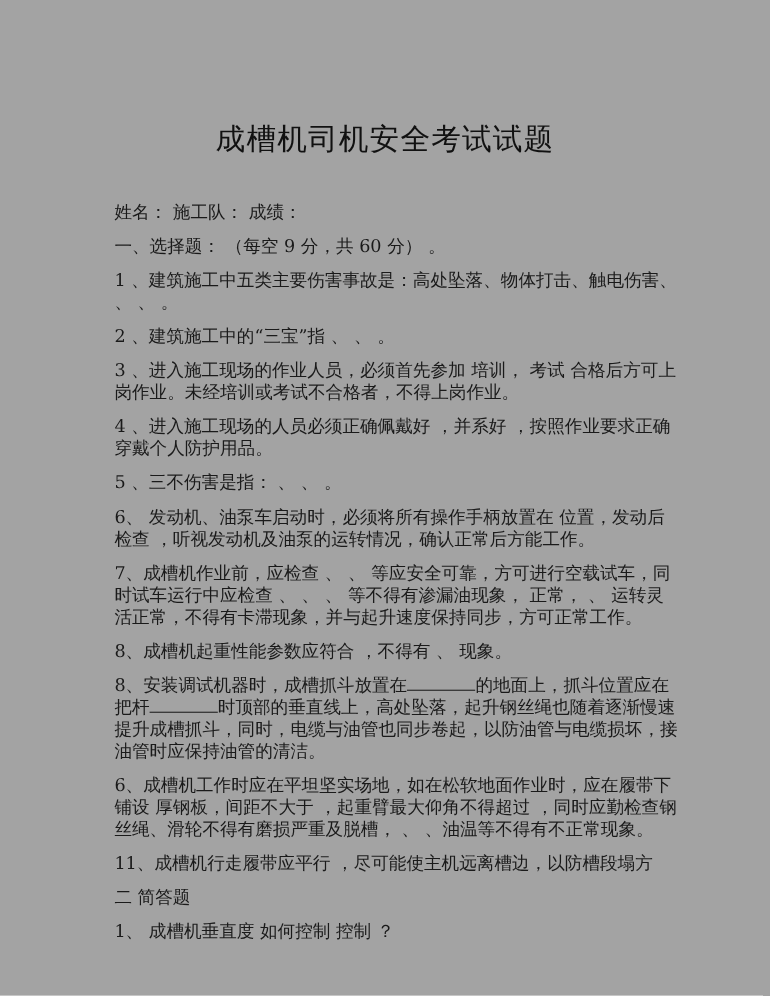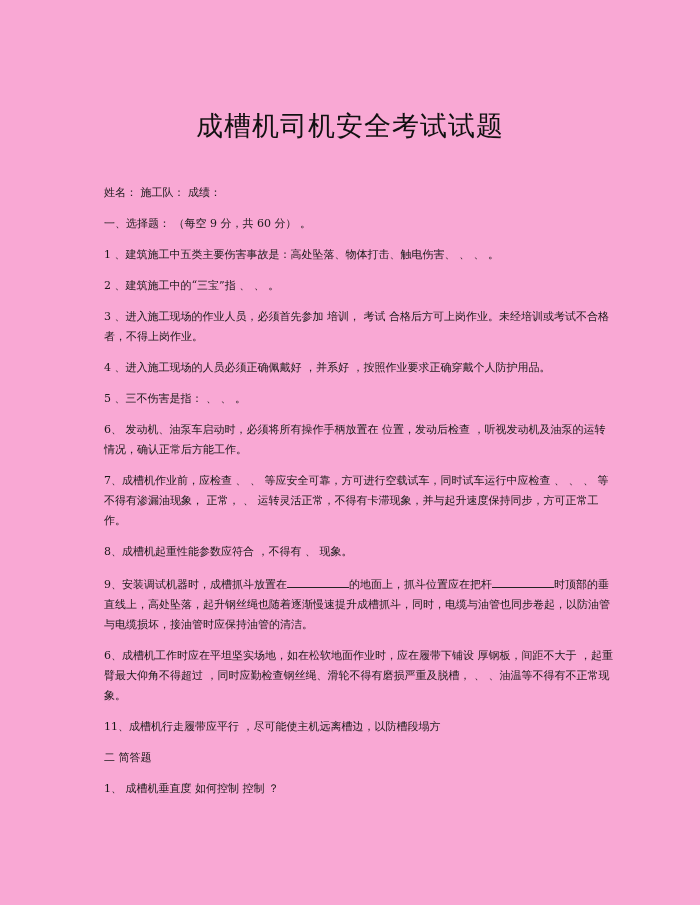--- a/index.html
+++ b/index.html
@@ -13,39 +13,39 @@
       position: relative;
       overflow: hidden;
       font-family: "DejaVu Serif", "Liberation Serif", serif;
       color: #1a1a1a;
     }
     .page {
       position: absolute;
       left: 0; top: 0;
       width: 700px;
       height: 905px;
-      background: #f9a8d4;
+      background: #a3a3a3;
     }
     .title {
       position: absolute;
       left: 0;
       width: 700px;
       top: 108px;
       text-align: center;
       font-family: "DejaVu Sans", "Liberation Sans", sans-serif;
       font-size: 27px;
       letter-spacing: 1px;
       color: #111;
     }
     .body {
       position: absolute;
       left: 104px;
       top: 183px;
       width: 512px;
-      font-size: 11px;
+      font-size: 16px;
       line-height: 20px;
     }
     .para {
       margin: 0 0 11px 0;
       text-align: left;
       word-break: break-all;
     }
     .blank {
       display: inline-block;
       width: 62px;
@@ -65,20 +65,20 @@
     <p class="para">一、选择题：  （每空 9 分，共 60 分）  。</p>
 
     <p class="para">1 、建筑施工中五类主要伤害事故是：高处坠落、物体打击、触电伤害、  、  、 。</p>
     <p class="para">2 、建筑施工中的“三宝”指   、  、  。</p>
     <p class="para">3 、进入施工现场的作业人员，必须首先参加  培训， 考试 合格后方可上岗作业。未经培训或考试不合格者，不得上岗作业。</p>
     <p class="para">4 、进入施工现场的人员必须正确佩戴好  ，并系好  ，按照作业要求正确穿戴个人防护用品。</p>
     <p class="para">5 、三不伤害是指：  、  、  。</p>
     <p class="para">6、 发动机、油泵车启动时，必须将所有操作手柄放置在  位置，发动后检查  ，听视发动机及油泵的运转情况，确认正常后方能工作。</p>
     <p class="para">7、成槽机作业前，应检查  、  、  等应安全可靠，方可进行空载试车，同时试车运行中应检查  、  、  、  等不得有渗漏油现象，  正常，  、  运转灵活正常，不得有卡滞现象，并与起升速度保持同步，方可正常工作。</p>
     <p class="para">8、成槽机起重性能参数应符合  ，不得有  、  现象。</p>
-    <p class="para"><span>9、安装调试机器时，成槽抓斗放置在</span><span class="blank"></span><span>的地面上，抓斗位置应在把杆</span><span class="blank"></span><span>时顶部的垂直线上，高处坠落，起升钢丝绳也随着逐渐慢速提升成槽抓斗，同时，电缆与油管也同步卷起，以防油管与电缆损坏，接油管时应保持油管的清洁。</span></p>
+    <p class="para"><span>8、安装调试机器时，成槽抓斗放置在</span><span class="blank"></span><span>的地面上，抓斗位置应在把杆</span><span class="blank"></span><span>时顶部的垂直线上，高处坠落，起升钢丝绳也随着逐渐慢速提升成槽抓斗，同时，电缆与油管也同步卷起，以防油管与电缆损坏，接油管时应保持油管的清洁。</span></p>
     <p class="para">6、成槽机工作时应在平坦坚实场地，如在松软地面作业时，应在履带下铺设  厚钢板，间距不大于  ，起重臂最大仰角不得超过  ，同时应勤检查钢丝绳、滑轮不得有磨损严重及脱槽，  、  、油温等不得有不正常现象。</p>
     <p class="para">11、成槽机行走履带应平行  ，尽可能使主机远离槽边，以防槽段塌方</p>
 
     <p class="para">二 简答题</p>
     <p class="para">1、   成槽机垂直度 如何控制 控制 ？</p>
   </div>
 </div>
 
 </body></html>

